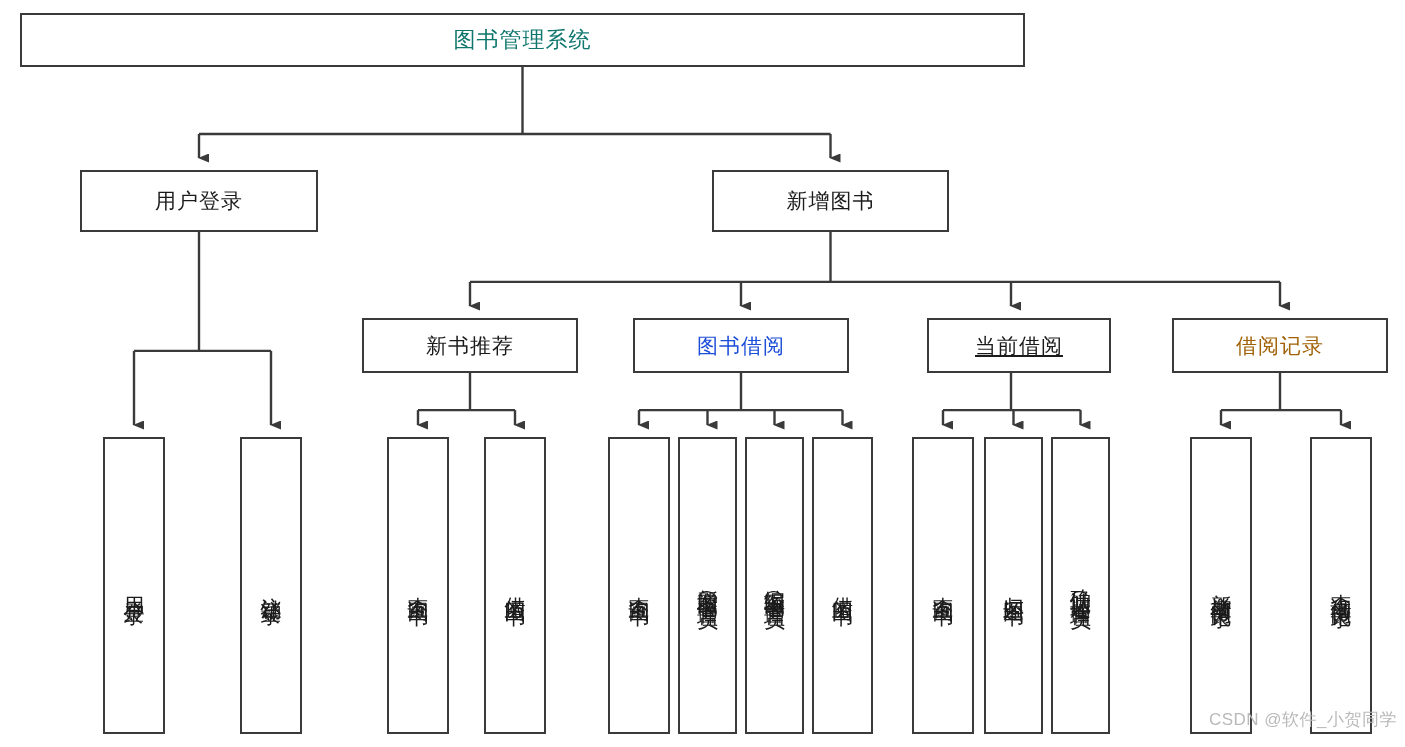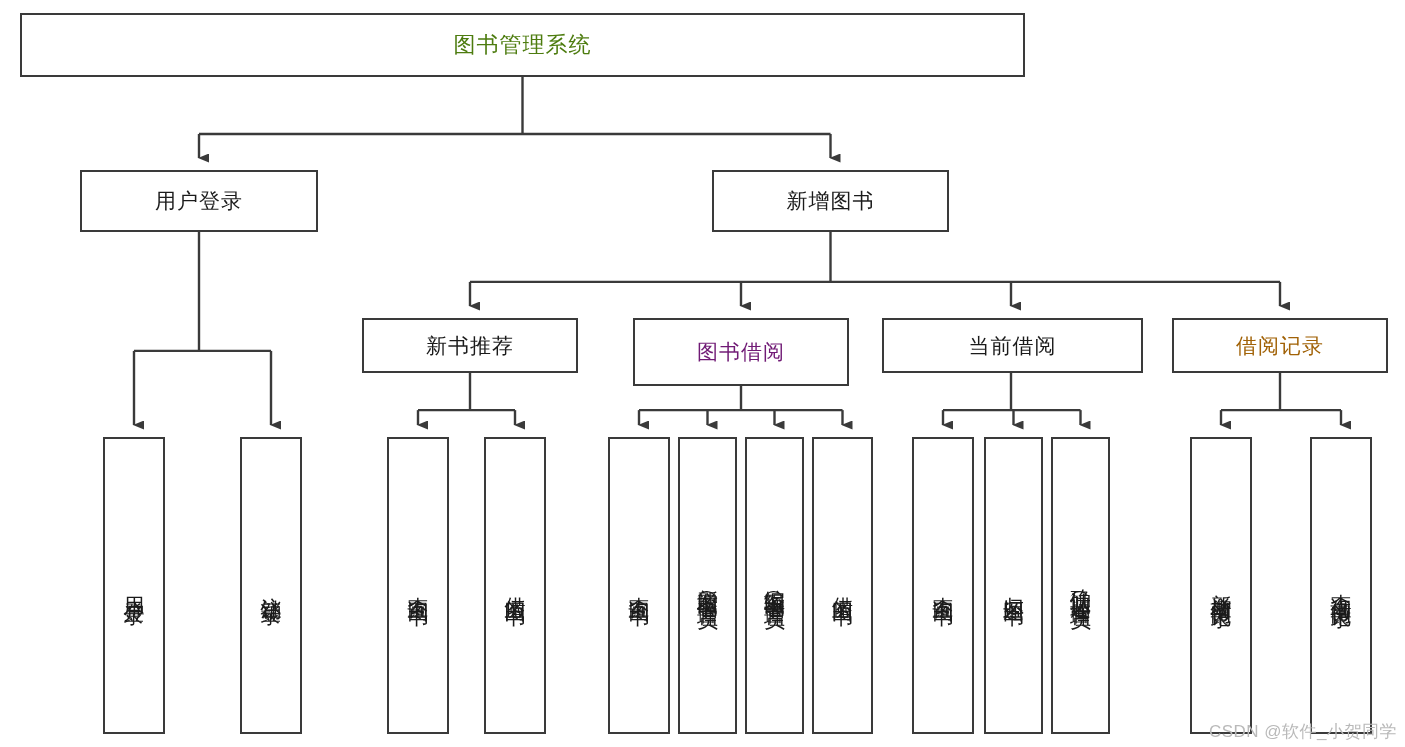--- a/index.html
+++ b/index.html
@@ -55,21 +55,21 @@
     writing-mode: vertical-rl;
     text-orientation: upright;
     display: block;
   }
   .node.root {
     font-size: 22px;
   }
   #watermark {
     position: absolute;
     right: 8px;
-    bottom: 4px;
+    bottom: 16px;
     font-size: 17px;
     color: #b9b9b9;
     white-space: nowrap;
     letter-spacing: 0.5px;
   }
 </style>
 </head>
 <body>
 
 <div id="canvas">
@@ -110,36 +110,36 @@
         <path d="M 1013.5 410.12 L 1013.5 425" stroke="#3a3a3a" stroke-width="2.4" fill="none" marker-end="url(#arrowhead)"></path>
         <path d="M 1080.5 410.12 L 1080.5 425" stroke="#3a3a3a" stroke-width="2.4" fill="none" marker-end="url(#arrowhead)"></path>
         <path d="M 1280 373 L 1280 410.12" stroke="#3a3a3a" stroke-width="2.4" fill="none"></path>
         <path d="M 1221 410.12 L 1341 410.12" stroke="#3a3a3a" stroke-width="2.4" fill="none"></path>
         <path d="M 1221 410.12 L 1221 425" stroke="#3a3a3a" stroke-width="2.4" fill="none" marker-end="url(#arrowhead)"></path>
         <path d="M 1341 410.12 L 1341 425" stroke="#3a3a3a" stroke-width="2.4" fill="none" marker-end="url(#arrowhead)"></path>
       </g>
   </svg>
 
   <div id="node-layer">
-      <div class="node h root" style="left: 20px; top: 13px; width: 1005px; height: 64px; border-color: rgb(58, 58, 58); color: #4d7c0f;">
+      <div class="node h root" style="left: 20px; top: 13px; width: 1005px; height: 54px; border-color: rgb(58, 58, 58); color: #0f766e;">
         <span>图书管理系统</span>
       </div>
       <div class="node h" style="left: 80px; top: 170px; width: 238px; height: 62px; border-color: rgb(58, 58, 58); color: rgb(27, 27, 27);">
         <span>用户登录</span>
       </div>
       <div class="node h" style="left: 712px; top: 170px; width: 237px; height: 62px; border-color: rgb(58, 58, 58); color: rgb(27, 27, 27);">
         <span>新增图书</span>
       </div>
       <div class="node h" style="left: 362px; top: 318px; width: 216px; height: 55px; border-color: rgb(58, 58, 58); color: rgb(27, 27, 27);">
         <span>新书推荐</span>
       </div>
-      <div class="node h" style="left: 633px; top: 318px; width: 216px; height: 68px; border-color: rgb(58, 58, 58); color: #701a75;">
+      <div class="node h" style="left: 633px; top: 318px; width: 216px; height: 55px; border-color: rgb(58, 58, 58); color: #1d4ed8;">
         <span>图书借阅</span>
       </div>
-      <div class="node h" style="left: 882px; top: 318px; width: 261px; height: 55px; border-color: rgb(58, 58, 58); color: rgb(27, 27, 27);">
+      <div class="node h" style="left: 927px; top: 318px; width: 184px; height: 55px; border-color: rgb(58, 58, 58); color: rgb(27, 27, 27); text-decoration: underline;">
         <span>当前借阅</span>
       </div>
       <div class="node h" style="left: 1172px; top: 318px; width: 216px; height: 55px; border-color: rgb(58, 58, 58); color: #a16207;">
         <span>借阅记录</span>
       </div>
       <div class="node v" style="left: 103px; top: 437px; width: 62px; height: 297px; border-color: rgb(58, 58, 58); color: rgb(27, 27, 27);">
         <span class="vtxt">用户登录</span>
       </div>
       <div class="node v" style="left: 240px; top: 437px; width: 62px; height: 297px; border-color: rgb(58, 58, 58); color: rgb(27, 27, 27);">
         <span class="vtxt">注销登录</span>

